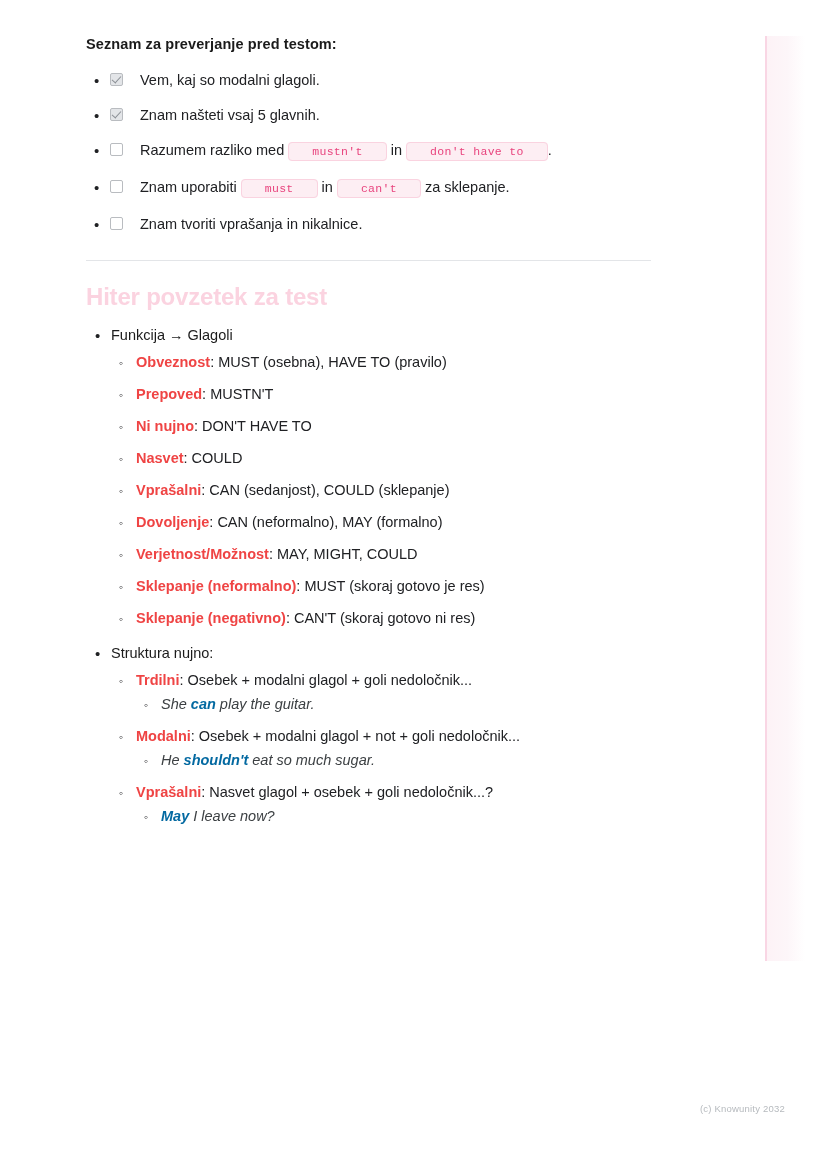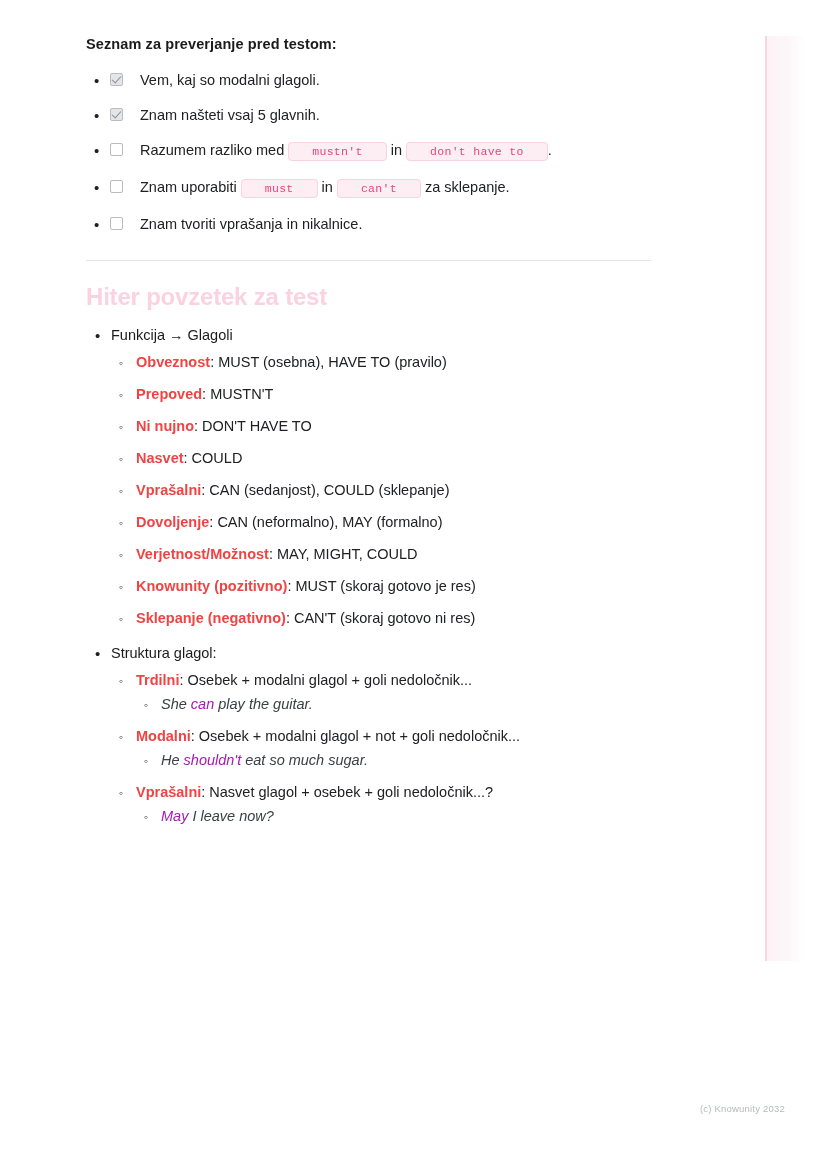--- a/index.html
+++ b/index.html
@@ -176,21 +176,21 @@
   }
   ul.lvl3 > li.l3 > .b3 {
     position: absolute;
     left: 8px;
     top: 0;
     font-size: 12px;
     line-height: 22px;
     color: #202124;
     font-style: normal;
   }
-  .l3 b { font-weight: normal; font-style: italic; color: #a21caf; }
+  .l3 b { font-weight: bold; font-style: italic; color: #0369a1; }
 
   
   .rail {
     position: absolute;
     left: 749px;
     top: 36px;
     width: 40px;
     height: 925px;
     border-left: 1px solid #e6e8ea;
     background: linear-gradient(to right, #fdf2f6 0%, #fdf6f9 55%, #ffffff 100%);
@@ -239,24 +239,24 @@
 
     <ul class="lvl1" id="summary">
         <li class="l1"><span class="b1">•</span><span class="txt">Funkcija → Glagoli</span><ul class="lvl2">
             <li class="l2"><span class="b2">◦</span><b>Obveznost</b><span>: MUST (osebna), HAVE TO (pravilo)</span></li>
             <li class="l2"><span class="b2">◦</span><b>Prepoved</b><span>: MUSTN'T</span></li>
             <li class="l2"><span class="b2">◦</span><b>Ni nujno</b><span>: DON'T HAVE TO</span></li>
             <li class="l2"><span class="b2">◦</span><b>Nasvet</b><span>: COULD</span></li>
             <li class="l2"><span class="b2">◦</span><b>Vprašalni</b><span>: CAN (sedanjost), COULD (sklepanje)</span></li>
             <li class="l2"><span class="b2">◦</span><b>Dovoljenje</b><span>: CAN (neformalno), MAY (formalno)</span></li>
             <li class="l2"><span class="b2">◦</span><b>Verjetnost/Možnost</b><span>: MAY, MIGHT, COULD</span></li>
-            <li class="l2"><span class="b2">◦</span><b>Knowunity (pozitivno)</b><span>: MUST (skoraj gotovo je res)</span></li>
+            <li class="l2"><span class="b2">◦</span><b>Sklepanje (neformalno)</b><span>: MUST (skoraj gotovo je res)</span></li>
             <li class="l2"><span class="b2">◦</span><b>Sklepanje (negativno)</b><span>: CAN'T (skoraj gotovo ni res)</span></li>
           </ul></li>
-        <li class="l1"><span class="b1">•</span><span class="txt">Struktura glagol:</span><ul class="lvl2">
+        <li class="l1"><span class="b1">•</span><span class="txt">Struktura nujno:</span><ul class="lvl2">
             <li class="l2"><span class="b2">◦</span><b>Trdilni</b><span>: Osebek + modalni glagol + goli nedoločnik...</span><ul class="lvl3">
                 <li class="l3"><span class="b3">◦</span>She <b>can</b> play the guitar.</li>
               </ul></li>
             <li class="l2"><span class="b2">◦</span><b>Modalni</b><span>: Osebek + modalni glagol + not + goli nedoločnik...</span><ul class="lvl3">
                 <li class="l3"><span class="b3">◦</span>He <b>shouldn't</b> eat so much sugar.</li>
               </ul></li>
             <li class="l2"><span class="b2">◦</span><b>Vprašalni</b><span>: Nasvet glagol + osebek + goli nedoločnik...?</span><ul class="lvl3">
                 <li class="l3"><span class="b3">◦</span><b>May</b> I leave now?</li>
               </ul></li>
           </ul></li>

